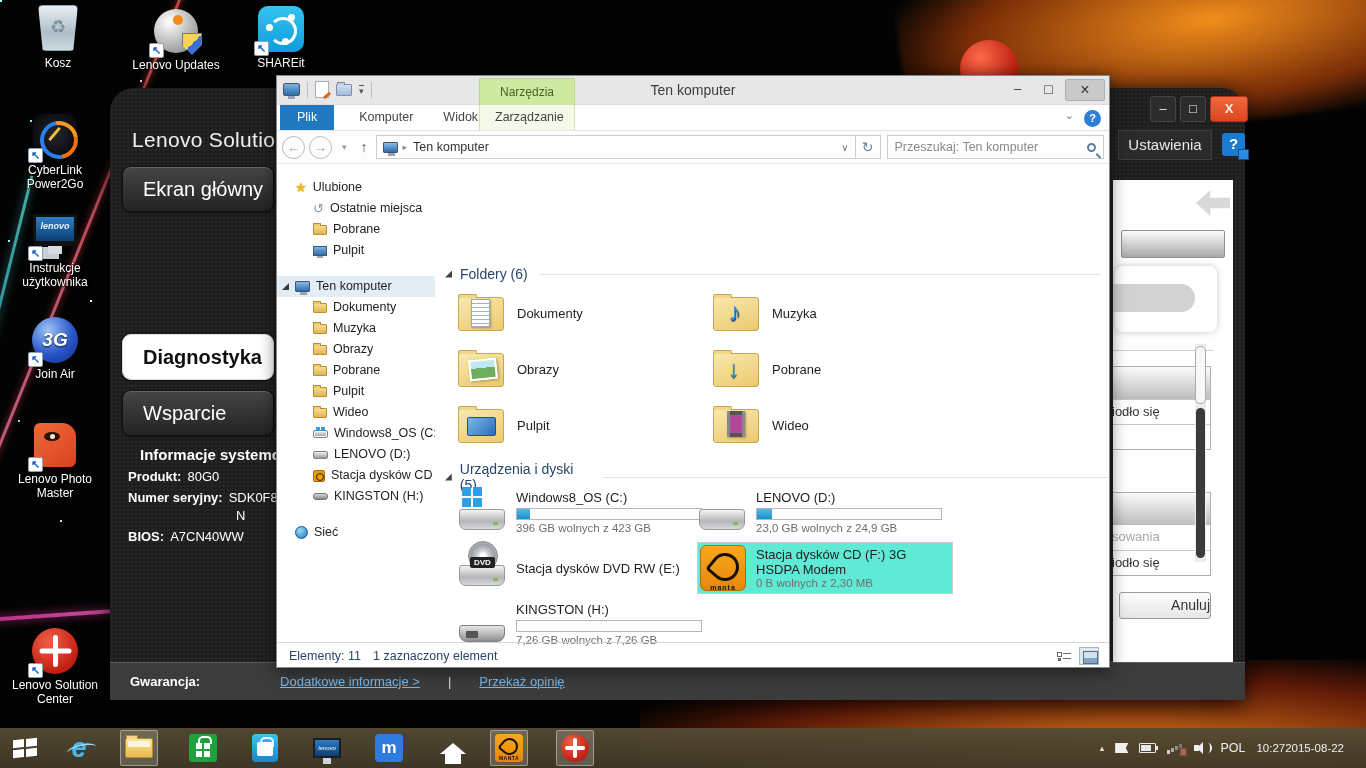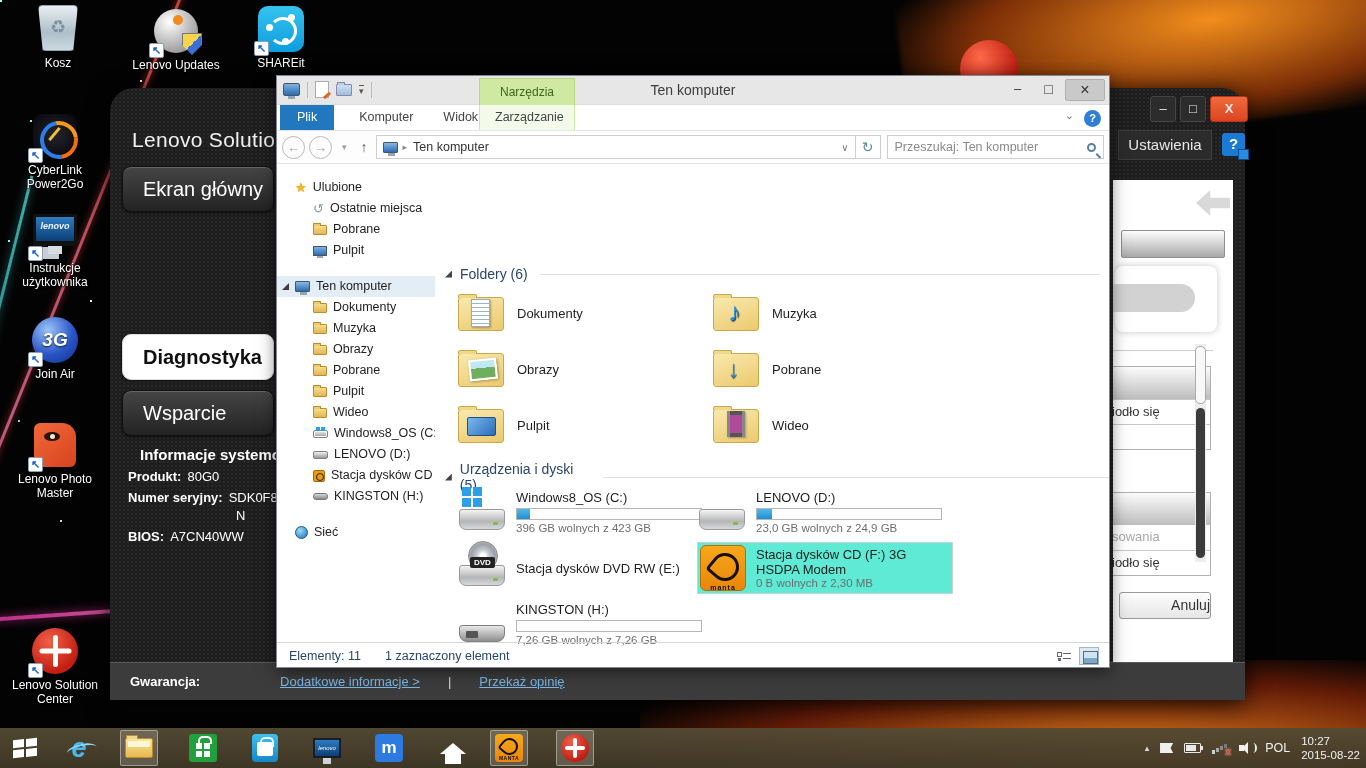--- a/index.html
+++ b/index.html
@@ -236,21 +236,21 @@
   .usb::before{content:"";position:absolute;left:6px;top:5px;width:12px;height:7px;background:#555;border-radius:1px}
   .dmeta{display:flex;flex-direction:column;justify-content:center;margin-left:8px;min-width:0}
   .dname{font-size:13px;line-height:15px;white-space:nowrap}
   .d11 .dname{white-space:normal;width:196px}
   .dbar{width:186px;height:12px;border:1px solid #b6b6b6;background:#fdfdfd;margin:3px 0 2px}
   .dfill{height:100%;background:linear-gradient(#54b8e8,#1f8fd0)}
   .dfree{font-size:11.5px;color:#6e6e6e;white-space:nowrap}
 
   .sbar{position:relative;height:27px;border-top:1px solid #d6d6d6;display:flex;align-items:center;color:#29466b;font-size:12.5px}
   .sbar .c1{margin-left:12px}
-  .sbar .c2{margin-left:24px}
+  .sbar .c2{margin-left:12px}
   .sview{position:absolute;right:10px;top:4px;display:flex;gap:6px}
   .sv{width:20px;height:18px;border:1px solid transparent;position:relative;cursor:pointer}
   .sv.sel{border-color:#9ab8d0;background:#dce8f2}
   .sv.list::before{content:"";position:absolute;left:3px;top:4px;width:3px;height:3px;border:1px solid #667;box-shadow:0 5px 0 -1px #667}
   .sv.list::after{content:"";position:absolute;left:9px;top:5px;width:8px;height:1px;background:#667;box-shadow:0 5px 0 #667}
   .sv.thumb::before{content:"";position:absolute;left:3px;top:3px;width:13px;height:11px;border:1px solid #667;
     background:linear-gradient(#cfe4f0 50%,#7da8c8 50%)}
 
   
   .taskbar{position:absolute;left:0;top:728px;width:1366px;height:40px;z-index:50;
@@ -294,21 +294,21 @@
   .tr-batt::after{content:"";position:absolute;right:-3px;top:2px;width:2px;height:4px;background:#e8e8e8}
   .tr-net{position:relative;width:16px;height:12px;cursor:pointer}
   .tr-net::before{content:"";position:absolute;left:0;bottom:0;width:3px;height:4px;background:#cfcfcf;
     box-shadow:4px -2px 0 #a8a8a8,8px -4px 0 #8a8a8a,12px -6px 0 #777}
   .tr-net .nx{position:absolute;right:-3px;bottom:-3px;color:#e03c2d;font-size:11px;font-weight:bold;text-shadow:0 0 2px #fff}
   .tr-spk{position:relative;width:15px;height:12px;cursor:pointer}
   .tr-spk::before{content:"";position:absolute;left:0;top:3px;width:5px;height:6px;background:#f0f0f0}
   .tr-spk::after{content:"";position:absolute;left:3px;top:0;border-top:6px solid transparent;border-bottom:6px solid transparent;border-right:6px solid #f0f0f0}
   .tr-spk .w1{position:absolute;left:10px;top:1px;width:8px;height:10px;border:2px solid #f0f0f0;border-left:none;border-top:none;border-bottom:none;border-radius:50%}
   .tr-lang{font-size:12.5px;cursor:pointer}
-  .tr-clock{display:flex;flex-direction:column;align-items:flex-start;font-size:11.5px;line-height:14px;cursor:default;margin-right:0}
+  .tr-clock{display:flex;align-items:flex-end;font-size:11.5px;line-height:14px;cursor:default;margin-right:16px}
 </style>
 </head>
 <body>
 
 <div class="stage">
 
   <div class="wp">
     <div class="wp-stars"></div>
     <div class="wp-line-red"></div>
     <div class="wp-line-cyan"></div>

